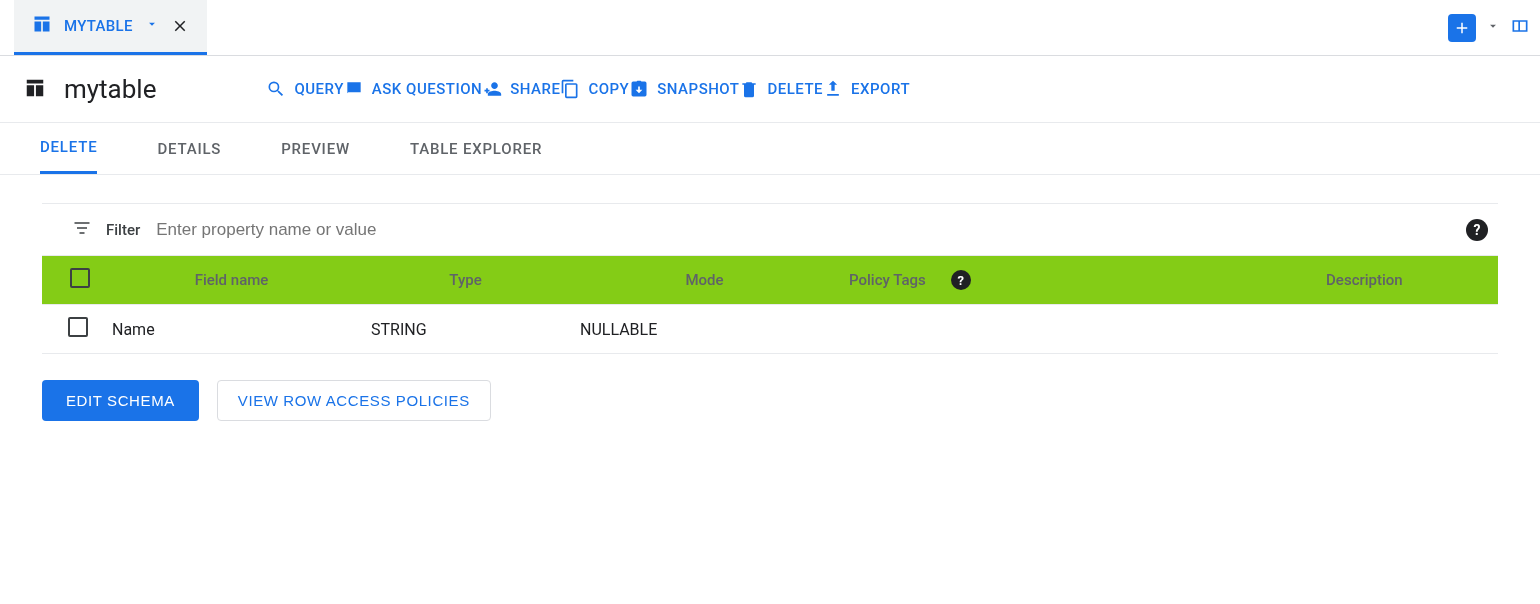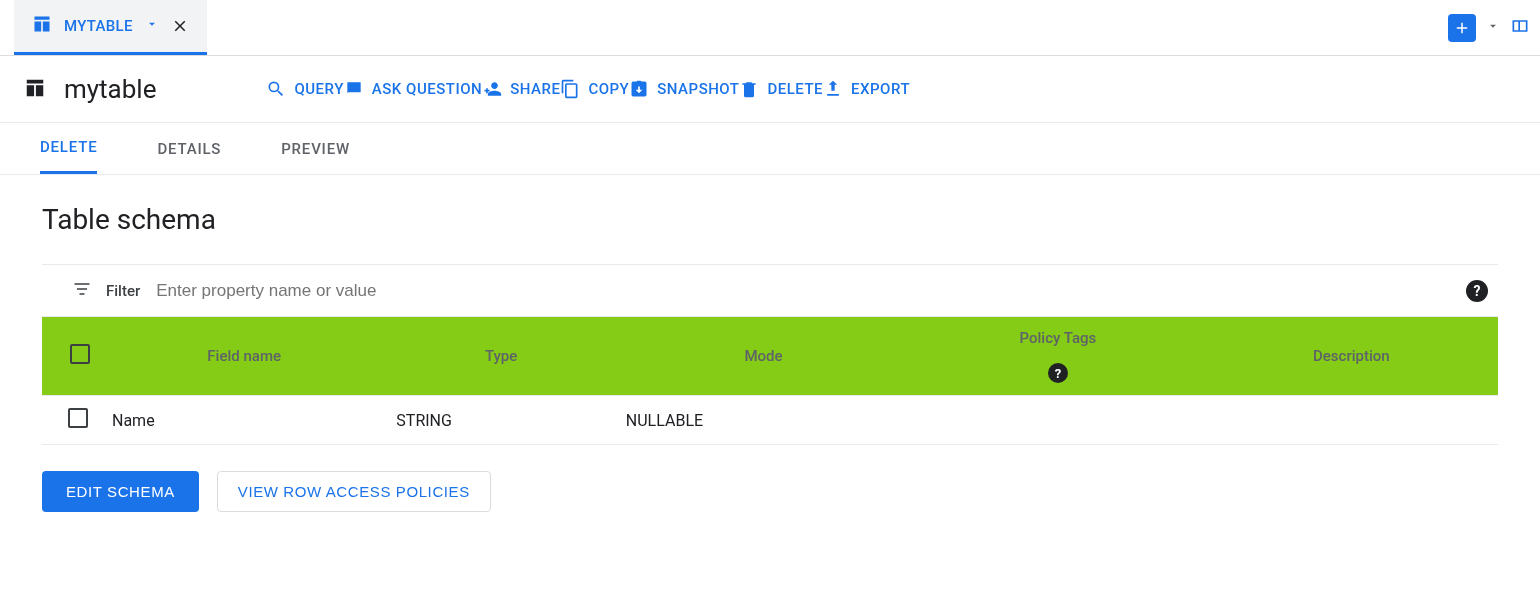--- a/index.html
+++ b/index.html
@@ -120,21 +120,21 @@
   table.schema td {
     padding:12px 10px; font-size:16px; border-bottom:1px solid #e8eaed;
   }
   table.schema th:first-child, table.schema td:first-child {
     width:60px; padding-left:26px;
   }
   .chk {
     width:20px;height:20px;border:2.2px solid #3c4043;border-radius:2px;
     display:inline-block;
   }
-  .th-policy { display:flex;align-items:center;gap:16px;flex-direction:column; }
+  .th-policy { display:flex;align-items:center;gap:25px; }
 
   .btnrow { display:flex; gap:18px; margin-top:26px; }
   .btn-primary {
     background:#1a73e8;color:#fff;border:none;border-radius:4px;
     padding:12px 24px;font-weight:500;letter-spacing:.6px;font-size:15px;
     cursor:pointer;
   }
   .btn-outline {
     background:#fff;color:#1a73e8;border:1px solid #dadce0;border-radius:4px;
     padding:8px 20px;font-weight:500;letter-spacing:.6px;font-size:15px;
@@ -235,24 +235,24 @@
         </svg>
       <span>EXPORT</span>
     </div>
   </div>
 </div>
 
 <div class="sectiontabs">
   <div class="sectab active">DELETE</div>
   <div class="sectab">DETAILS</div>
   <div class="sectab">PREVIEW</div>
+  <div class="sectab">TABLE EXPLORER</div>
 </div>
 
 <div class="content">
-  <h2>Table schema</h2>
 
   <div class="filter-row">
     <span>
       <svg width="20" height="20" viewBox="0 0 24 24" fill="#3c4043">
           <path d="M3 5h18v2H3zm3 6h12v2H6zm3 6h6v2H9z"></path>
         </svg>
     </span>
     <span class="flabel">Filter</span>
     <input type="text" placeholder="Enter property name or value" style="">
     <span class="help-circle">?</span>

